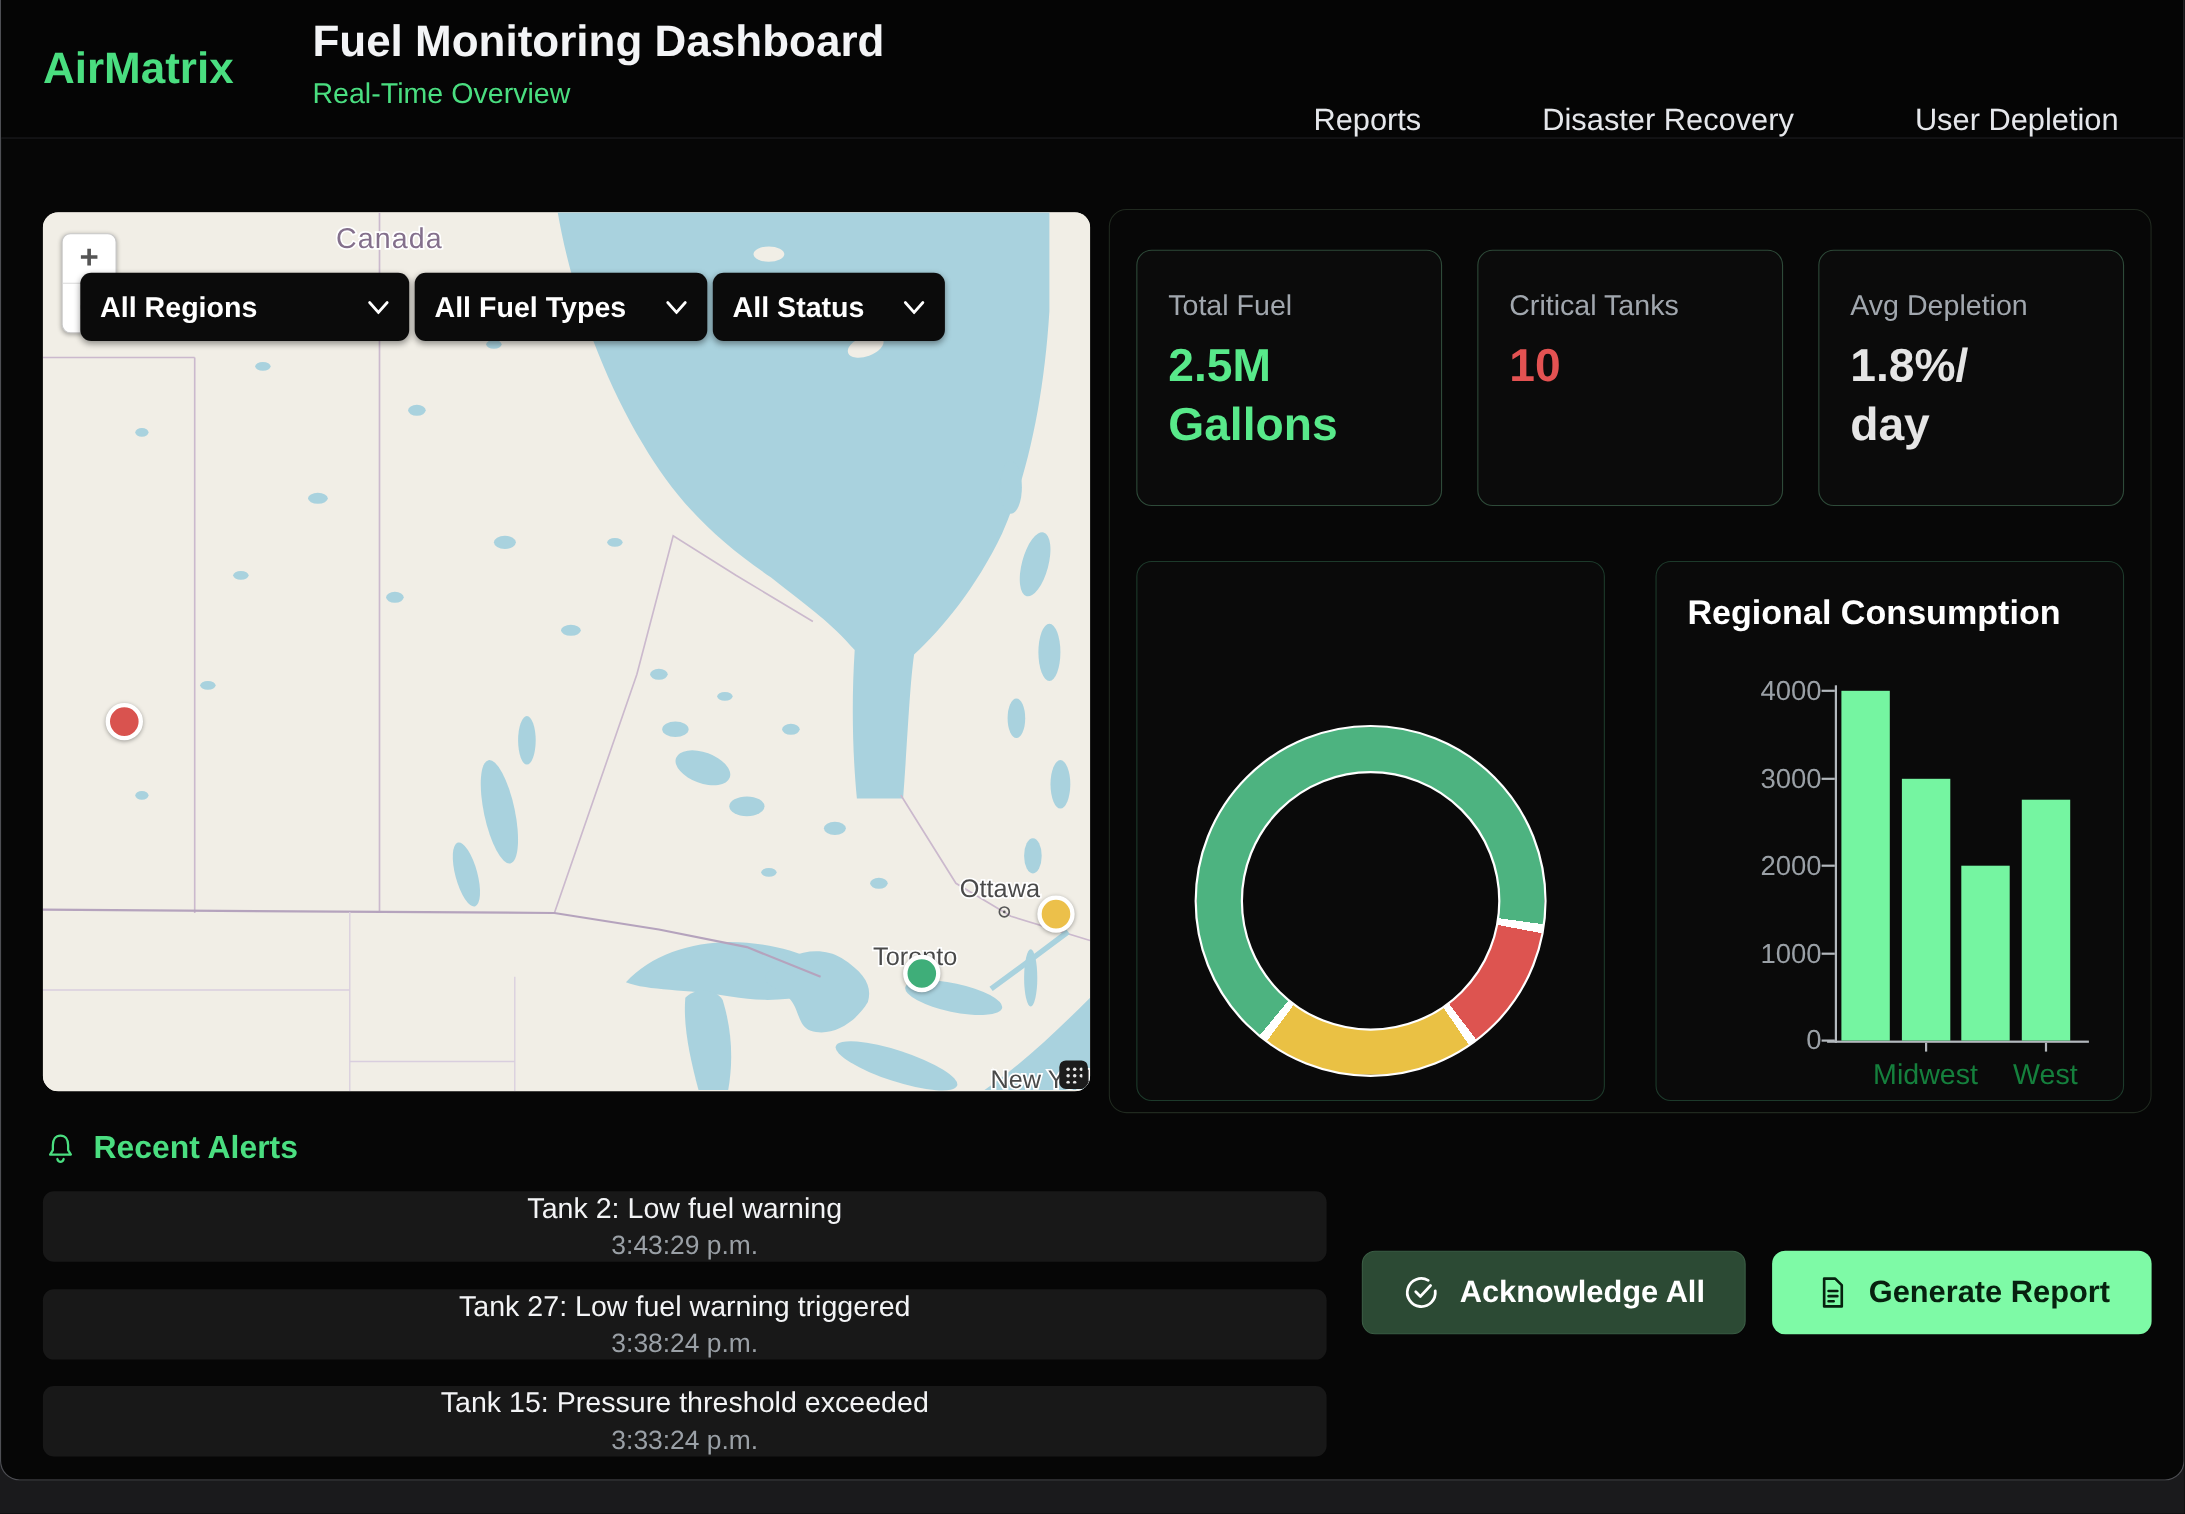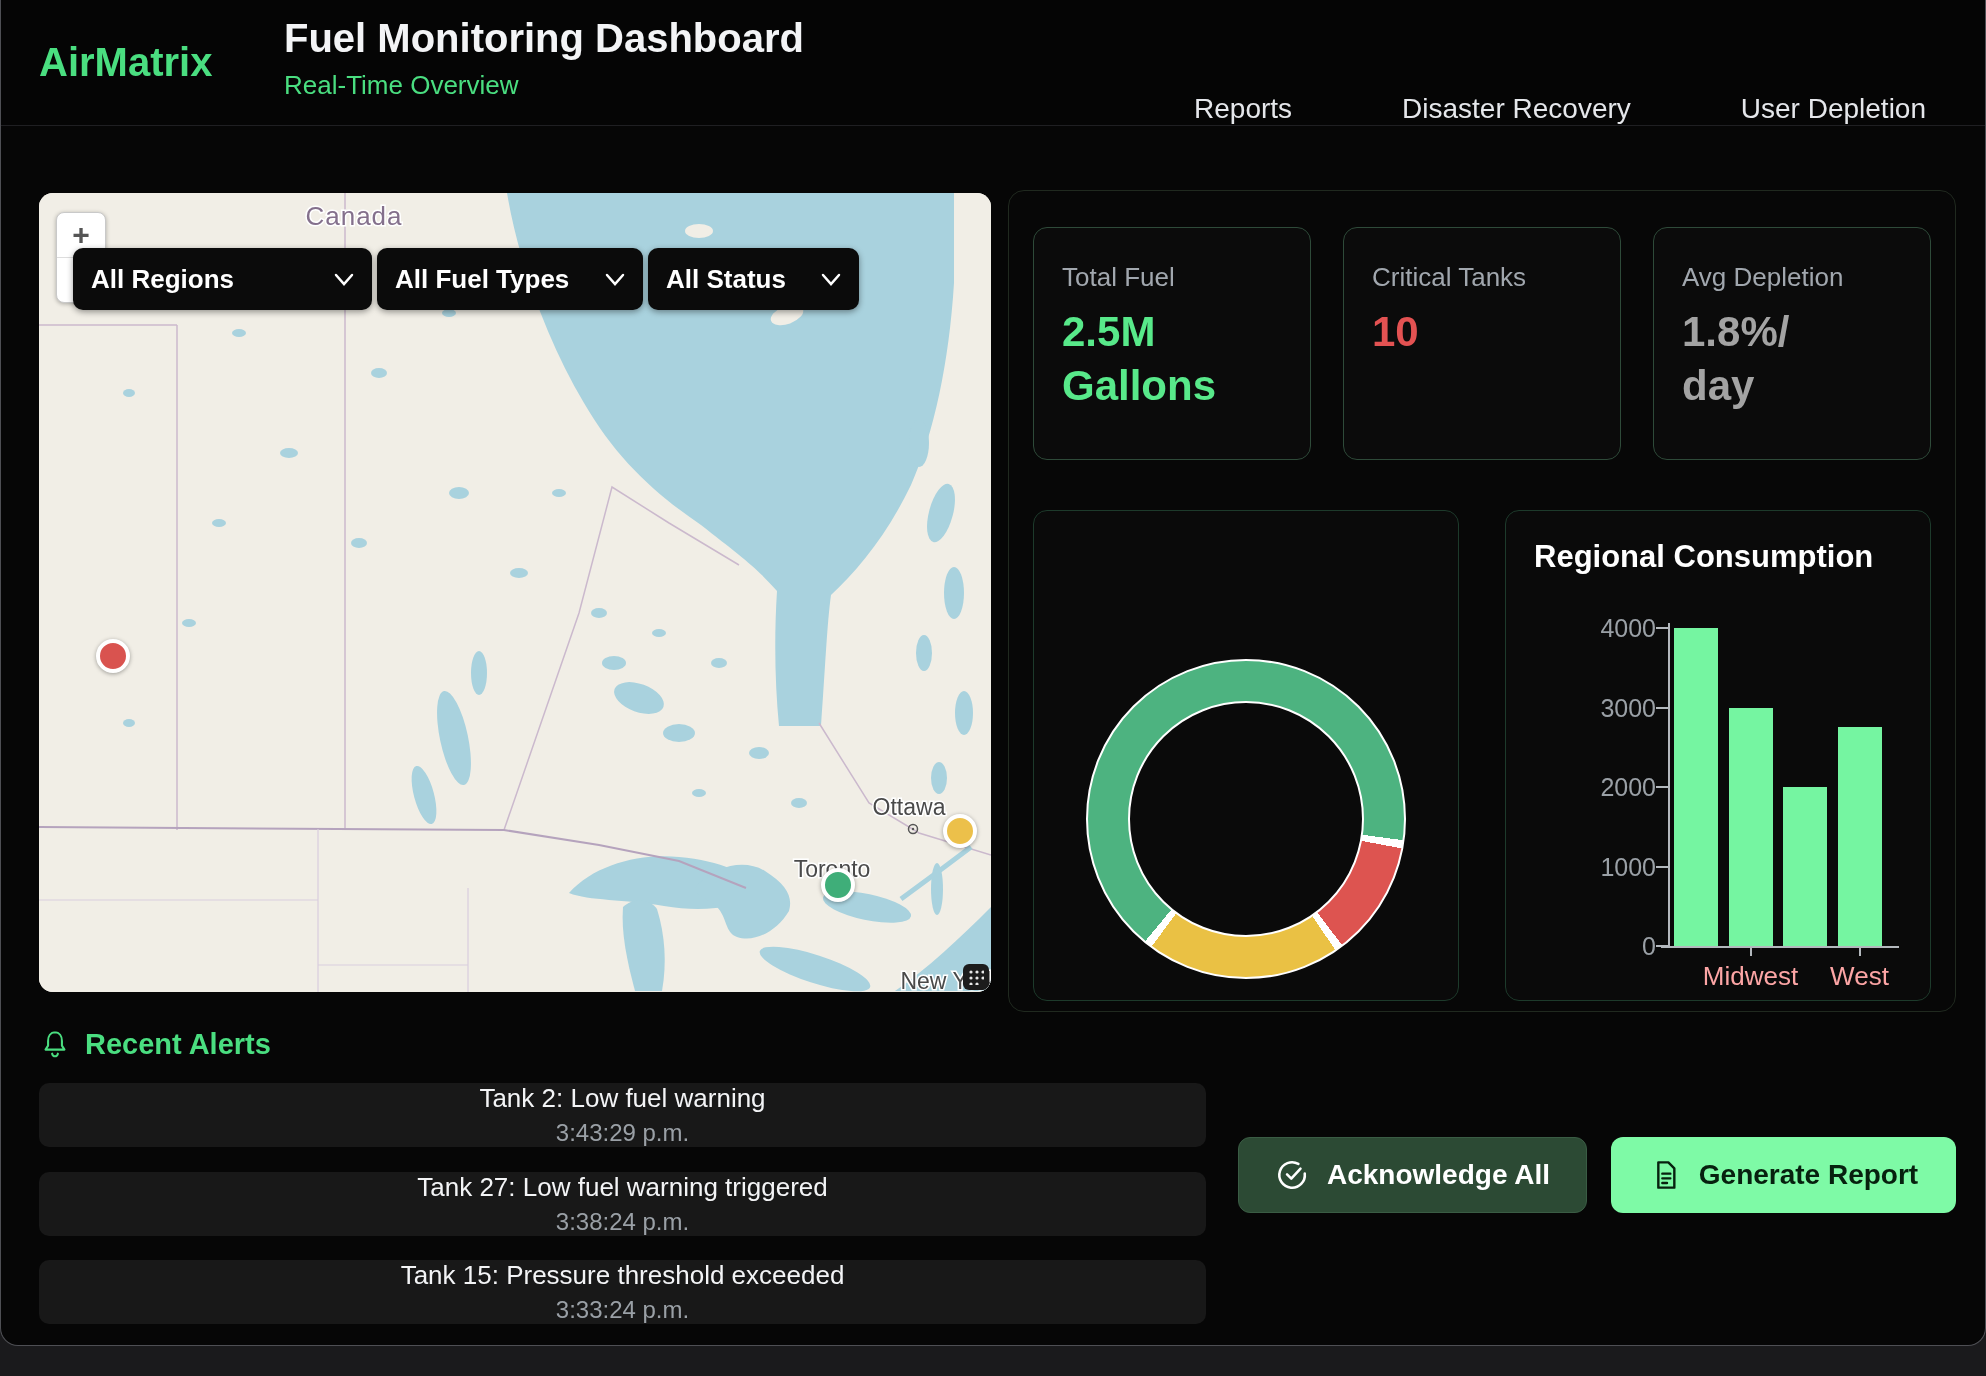--- a/index.html
+++ b/index.html
@@ -44,21 +44,21 @@
   
   .donut{position:absolute;left:50%;top:148px;margin-left:-160px;width:320px;height:320px;border-radius:50%;border:2px solid #fff;box-sizing:border-box;}
   .donut-hole{position:absolute;left:50%;top:50%;width:232px;height:232px;margin:-118px 0 0 -118px;background:#0a0a0a;border:2px solid #fff;border-radius:50%;}
   
   .bar-chart{position:absolute;inset:0;}
   .y-axis{position:absolute;left:162px;top:112px;width:2px;height:325px;background:#b3b8bd;}
   .x-axis{position:absolute;left:155px;top:435px;width:238px;height:2px;background:#b3b8bd;}
   .bar{position:absolute;background:#75f5a1;}
   .bar-ytick{position:absolute;right:calc(100% - 150px);width:80px;text-align:right;font-size:25px;color:#9aa0a6;line-height:28px;}
   .bar-ytickmark{position:absolute;left:150px;width:12px;height:2px;background:#b3b8bd;}
-  .bar-xlabel{position:absolute;top:450px;width:120px;text-align:center;font-size:26px;color:#fca5a5;}
+  .bar-xlabel{position:absolute;top:450px;width:120px;text-align:center;font-size:26px;color:#15803d;}
   .bar-xtickmark{position:absolute;top:437px;width:2px;height:8px;background:#b3b8bd;}
   
   .alerts-head{position:absolute;left:40px;top:1028px;display:flex;align-items:center;gap:16px;}
   .alerts-title{font-size:29px;font-weight:700;color:#4ade80;}
   .alert-row{position:absolute;left:38px;width:1167px;height:64px;background:#181818;border-radius:10px;display:flex;align-items:center;justify-content:space-between;padding:0 30px;box-sizing:border-box;cursor:pointer;flex-direction:column;}
   .alert-text{font-size:26px;color:#f3f4f6;}
   .alert-time{font-size:24px;color:#9aa0a6;}
   
   .btn{position:absolute;top:1137px;height:76px;border-radius:12px;display:flex;align-items:center;justify-content:center;gap:18px;font-size:28px;font-weight:700;cursor:pointer;box-sizing:border-box;}
   .btn-ack{left:1237px;width:349px;background:#2c4a34;border:1px solid #3a5c44;color:#fff;}
@@ -210,21 +210,21 @@
         </div>
       </div>
       <div class="stat-card">
         <div class="stat-label">Critical Tanks</div>
         <div class="stat-value" style="color: rgb(227, 82, 82);">
           <div>10</div>
         </div>
       </div>
       <div class="stat-card">
         <div class="stat-label">Avg Depletion</div>
-        <div class="stat-value" style="color: #a3a3a3;">
+        <div class="stat-value" style="color: #e5e5e5;">
           <div>1.8%/</div>
           <div>day</div>
         </div>
       </div>
     </div>
 
     <div class="charts-row">
       <div class="chart-card">
         <div class="donut" style="background: conic-gradient(from 218deg, rgb(255, 255, 255) 0deg, rgb(255, 255, 255) 1.5deg, rgb(77, 179, 128) 1.5deg, rgb(77, 179, 128) 239.7deg, rgb(255, 255, 255) 239.7deg, rgb(255, 255, 255) 242.7deg, rgb(221, 84, 80) 242.7deg, rgb(221, 84, 80) 284.7deg, rgb(255, 255, 255) 284.7deg, rgb(255, 255, 255) 287.7deg, rgb(234, 193, 68) 287.7deg, rgb(234, 193, 68) 358.5deg, rgb(255, 255, 255) 358.5deg, rgb(255, 255, 255) 360deg);">
           <div class="donut-hole"></div>

